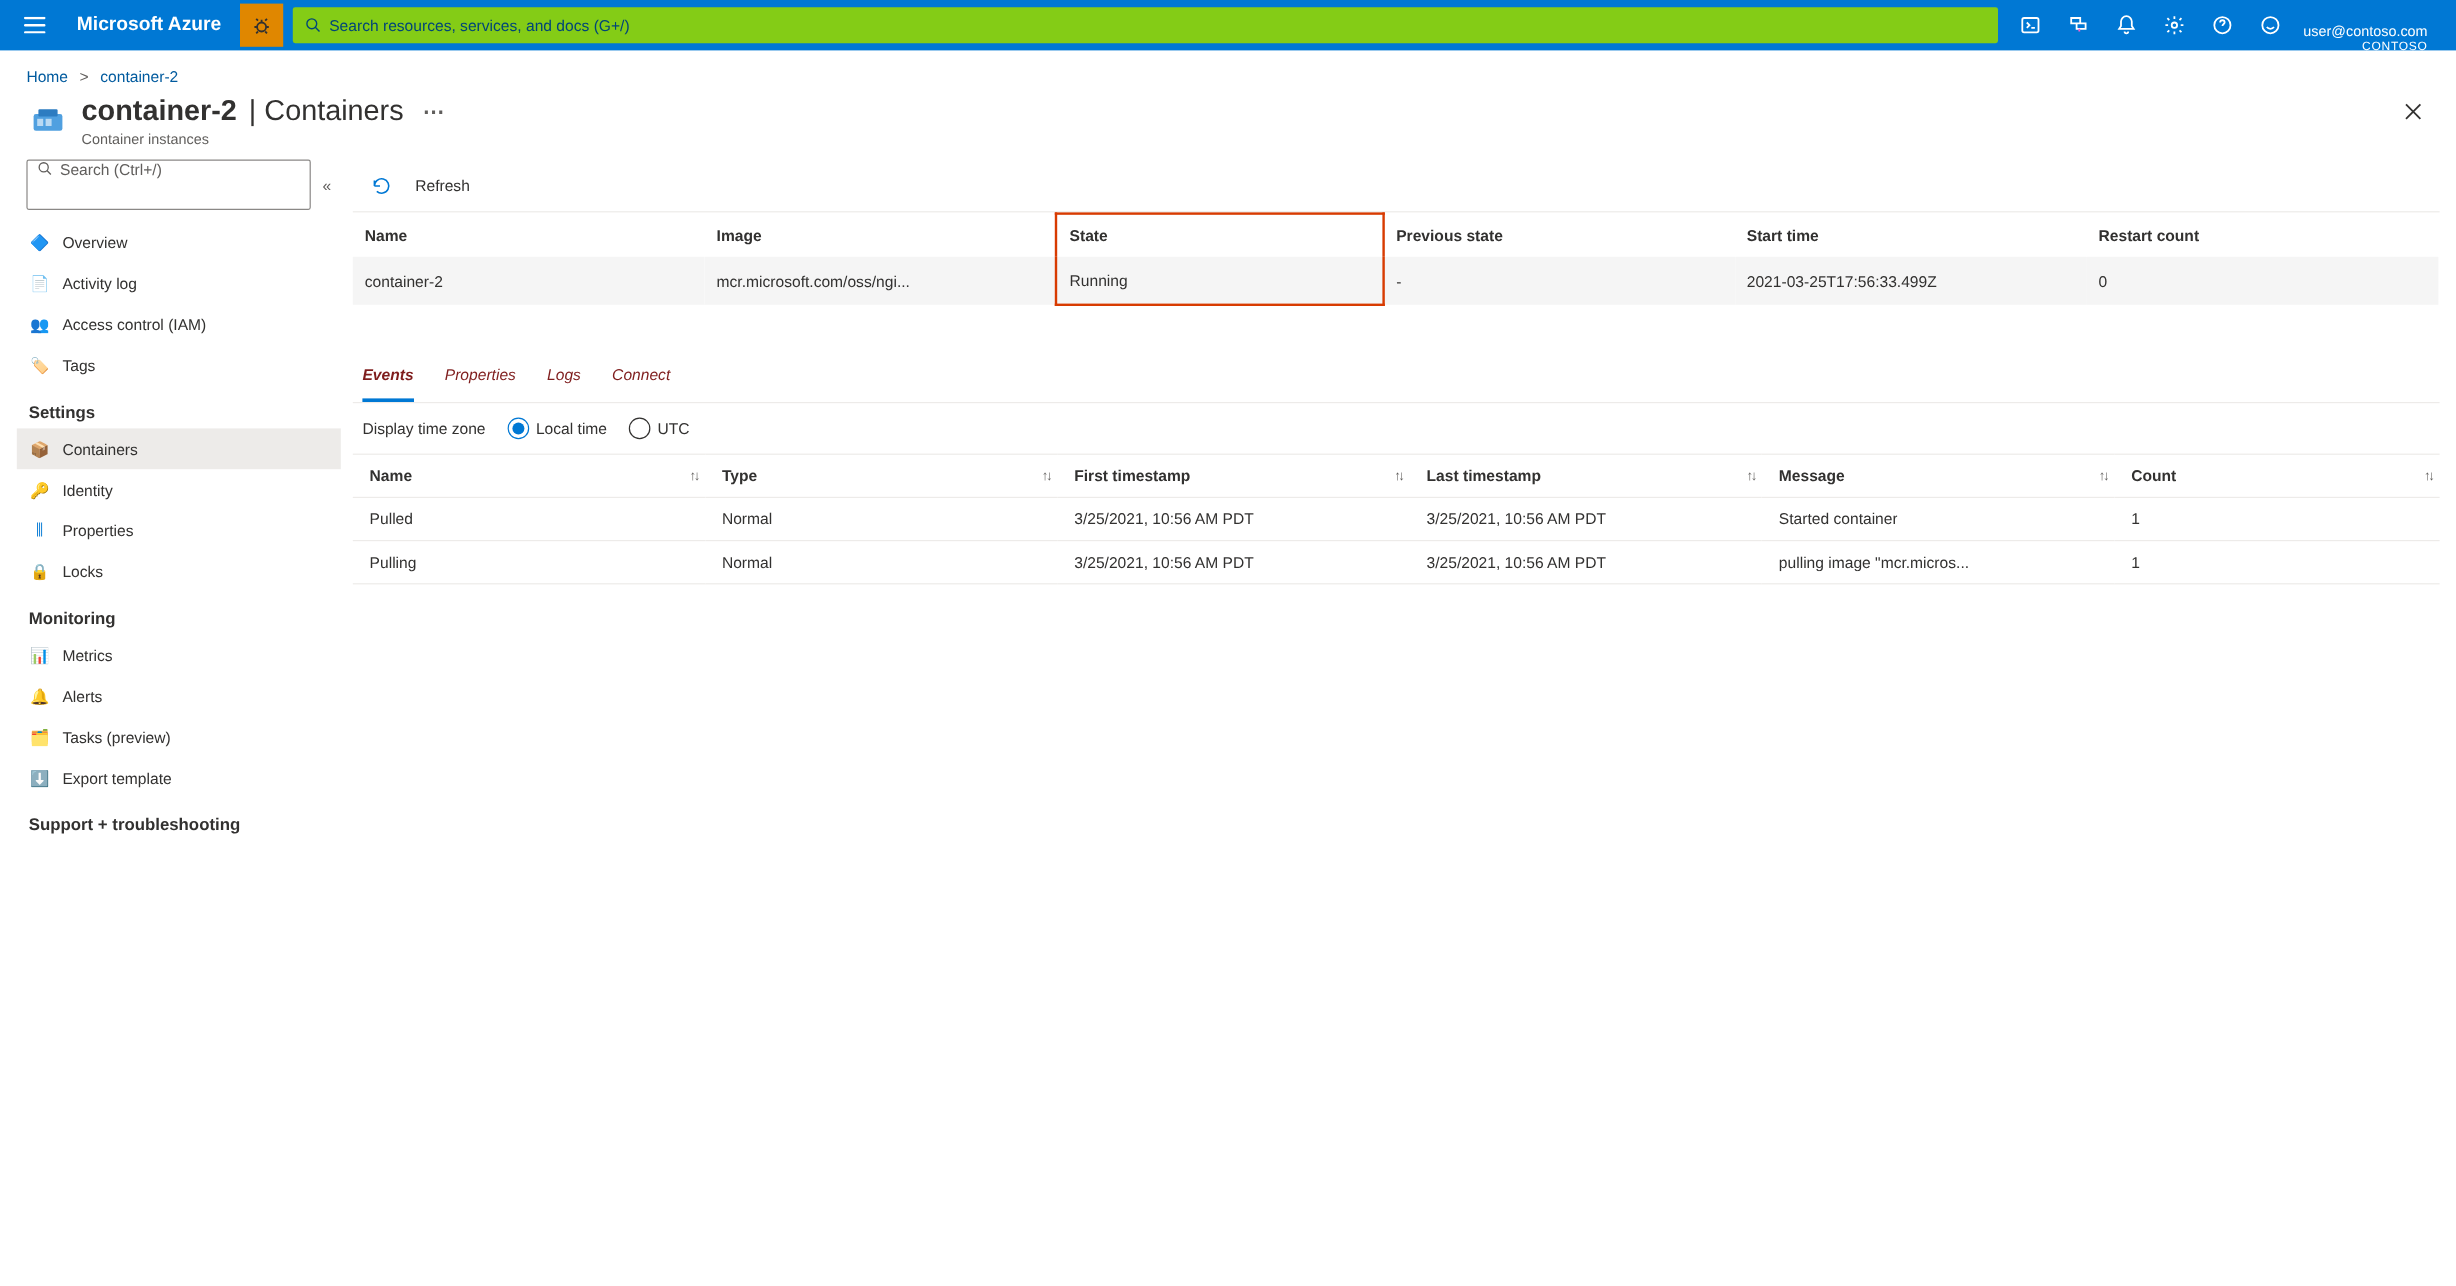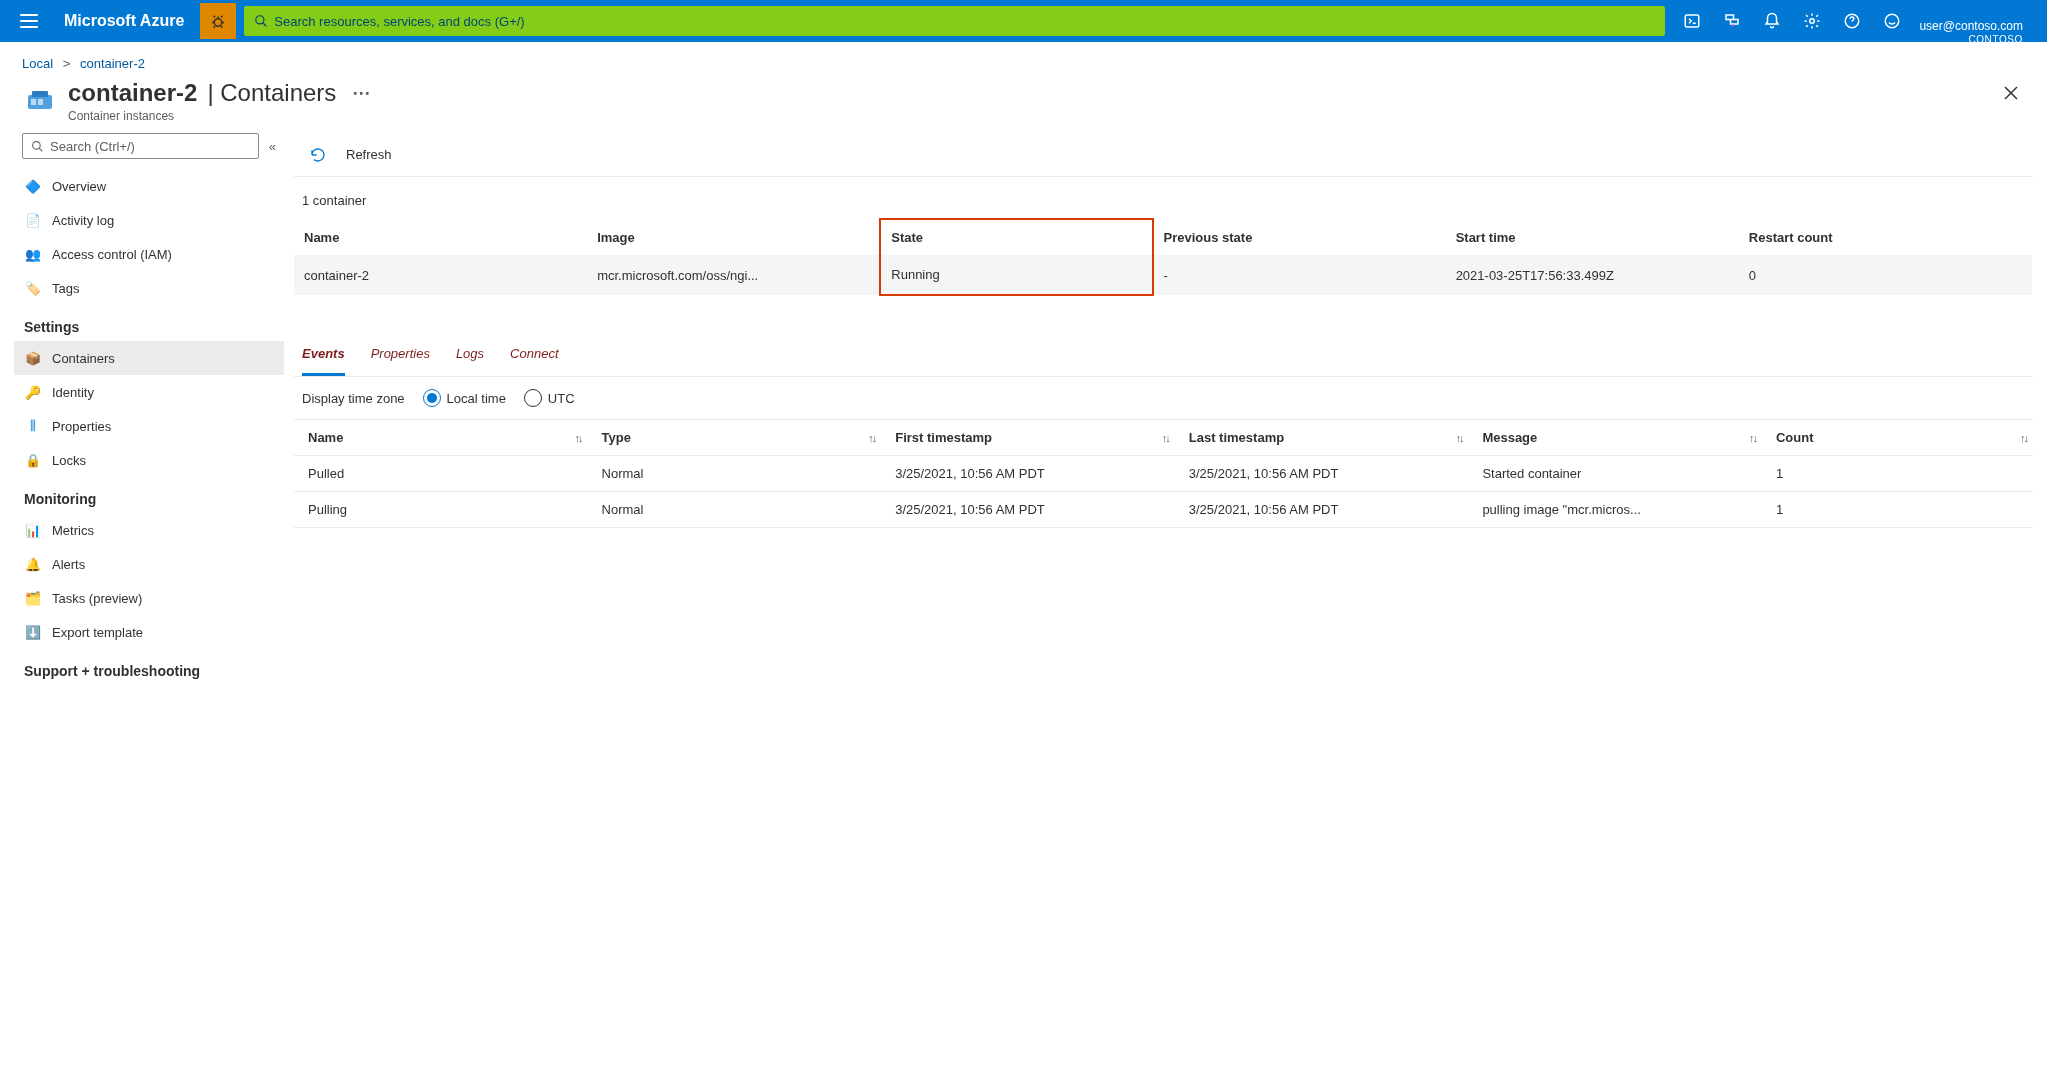--- a/index.html
+++ b/index.html
@@ -32,21 +32,21 @@
 .blade-title { font-size:24px; font-weight:600; display:flex; align-items:center; gap:10px;}
 .blade-title .light { font-weight:400; }
 .blade-subtitle { font-size:12px; color:#605e5c; margin-top:2px;}
 .blade-close { margin-left:auto; cursor:pointer; padding:6px;}
 .more-dots { color:#605e5c; font-size:18px; margin-left:6px; cursor:pointer;}
 
 
 .layout { display:flex; padding: 0 0 0 14px; }
 .sidenav { width:280px; padding-right:10px; }
 .sidenav-search-row { display:flex; align-items:center; gap:10px; padding: 0 8px 10px; }
-.sidenav-search { flex:1; height:26px; border:1px solid #8a8886; border-radius:2px; display:flex; align-items:center; padding:0 8px; color:#605e5c;}
+.sidenav-search { flex:1; height:42px; border:1px solid #8a8886; border-radius:2px; display:flex; padding:0 8px; color:#605e5c;}
 .sidenav-search svg { margin-right:6px; }
 .collapse-chev { cursor:pointer; color:#605e5c; }
 .nav-item { display:flex; align-items:center; height:34px; padding:0 10px; cursor:pointer; gap:10px;}
 .nav-item.active { background:#edebe9; }
 .nav-item .ic { width:18px; display:flex; justify-content:center; }
 .nav-heading { font-weight:600; padding: 14px 10px 6px; font-size:14px;}
 
 .main { flex:1; padding: 0 14px 0 0; }
 .toolbar { display:flex; align-items:center; height:44px; border-bottom:1px solid #edebe9; padding-left:8px;}
 .toolbar-btn { display:flex; align-items:center; gap:20px; padding:6px 8px; cursor:pointer; color:#323130;}
@@ -137,21 +137,21 @@
         </svg>
       </div>
     <div class="user-block">
       <div class="user-email">user@contoso.com</div>
       <div class="user-dir">CONTOSO</div>
     </div>
   </div>
 </div>
 
 <div class="breadcrumb">
-  <a href="#">Local</a>
+  <a href="#">Home</a>
   <span class="sep">&gt;</span>
   <a href="#">container-2</a>
 </div>
 
 <div class="blade-head">
   <div class="blade-icon">
     <svg width="32" height="32" viewBox="0 0 32 32">
         <rect x="4" y="10" width="24" height="14" rx="2" fill="#50a0e0"></rect>
         <rect x="8" y="6" width="16" height="6" rx="1" fill="#2d7cc1"></rect>
         <rect x="7" y="14" width="5" height="6" fill="#fff" opacity="0.6"></rect>
@@ -248,21 +248,20 @@
   <div class="main">
     <div class="toolbar">
       <div class="toolbar-btn">
         <svg width="16" height="16" viewBox="0 0 24 24" fill="none" stroke-width="2">
             <path d="M3 12a9 9 0 1 1 3 6.7M3 12V5M3 12h7"></path>
           </svg>
         <span>Refresh</span>
       </div>
     </div>
 
-    <div class="summary-count">1 container</div>
 
     <table class="ctable">
       <colgroup>
           <col style="width:14%">
           <col style="width:14%">
           <col style="width:13%">
           <col style="width:14%">
           <col style="width:14%">
           <col style="width:14%">
         </colgroup>

